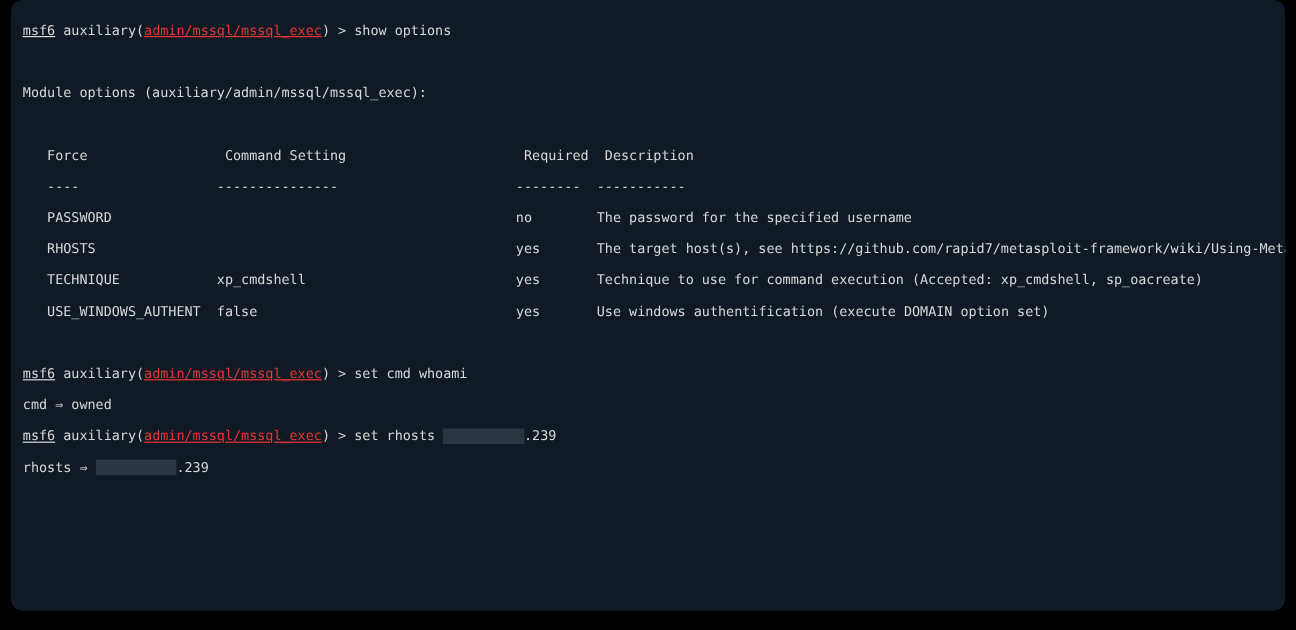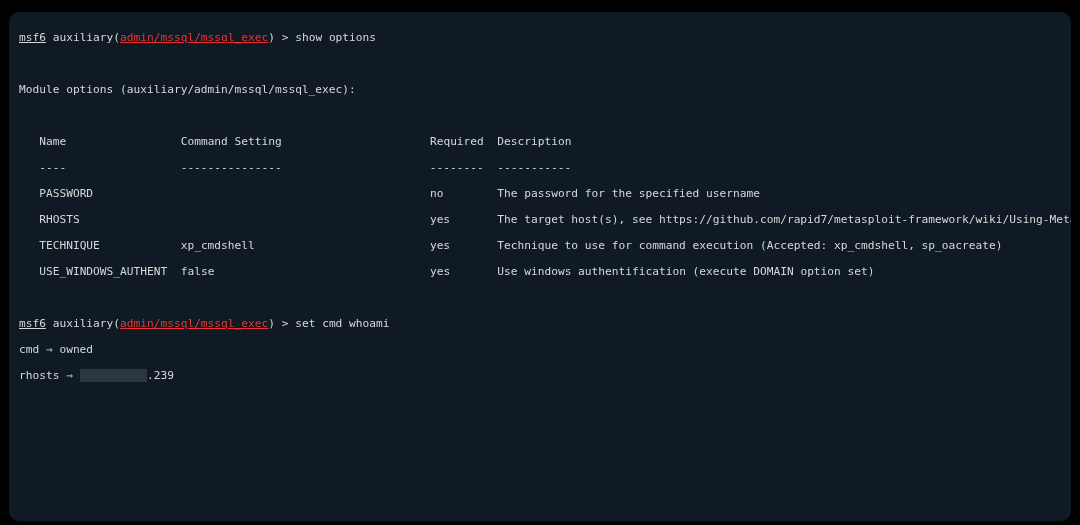--- a/index.html
+++ b/index.html
@@ -6,21 +6,21 @@
     margin: 0;
     padding: 0;
     background: #000;
     width: 1080px;
     height: 525px;
     overflow: hidden;
   }
   .terminal {
     position: absolute;
     left: 9px;
-    top: 12px;
+    top: 0px;
     width: 1062px;
     height: 509px;
     background: #101a24;
     border-radius: 10px;
     box-sizing: border-box;
     font-family: "DejaVu Sans Mono", "Menlo", "Consolas", monospace;
     font-size: 11.2px;
     line-height: 13px;
     color: #d8d8d8;
     padding: 6px 10px 6px 10px;
@@ -36,29 +36,30 @@
   .redhost { background: #2c3640; color: #2c3640; }
 </style>
 </head>
 <body>
 
 <div class="terminal">
 <span class="line"><span class="msf6">msf6</span><span class="aux"> auxiliary(</span><span class="mod">admin/mssql/mssql_exec</span><span class="aux">) </span><span class="gt">&gt; </span><span class="cmd">show options</span></span>
 <span class="line"> </span>
 <span class="line">Module options (auxiliary/admin/mssql/mssql_exec):</span>
 <span class="line"> </span>
-<span class="line">   <span>Name</span>                 <span>Command Setting</span>                      <span>Required</span>  <span>Description</span></span>
+<span class="line">   <span>Force</span>                 <span>Command Setting</span>                      <span>Required</span>  <span>Description</span></span>
 <span class="line">   ----                 ---------------                      --------  -----------</span>
 <span class="line">   <span>PASSWORD</span>                                                  <span>no</span>        <span>The password for the specified username</span></span>
 <span class="line">   <span>RHOSTS</span>                                                    <span>yes</span>       <span>The target host(s), see https://github.com/rapid7/metasploit-framework/wiki/Using-Metasploit</span></span>
 <span class="line">   <span>TECHNIQUE</span>            <span>xp_cmdshell</span>                          <span>yes</span>       <span>Technique to use for command execution (Accepted: xp_cmdshell, sp_oacreate)</span></span>
 <span class="line">   <span>USE_WINDOWS_AUTHENT</span>  <span>false</span>                                <span>yes</span>       <span>Use windows authentification (execute DOMAIN option set)</span></span>
 <span class="line"> </span>
 <span class="line"><span class="msf6">msf6</span><span class="aux"> auxiliary(</span><span class="mod">admin/mssql/mssql_exec</span><span class="aux">) </span><span class="gt">&gt; </span><span class="cmd">set cmd whoami</span></span>
 <span class="line">cmd ⇒ owned</span>
+<span class="line"><span class="msf6">msf6</span><span class="aux"> auxiliary(</span><span class="mod">admin/mssql/mssql_exec</span><span class="aux">) </span><span class="gt">&gt; </span><span class="cmd">set rhosts </span><span class="redhost">          </span><span class="cmd">.239</span></span>
 <span class="line"><span>rhosts ⇒ </span><span class="redhost">          </span><span>.239</span></span>
 
 
 
 
 
 
 
 
 

